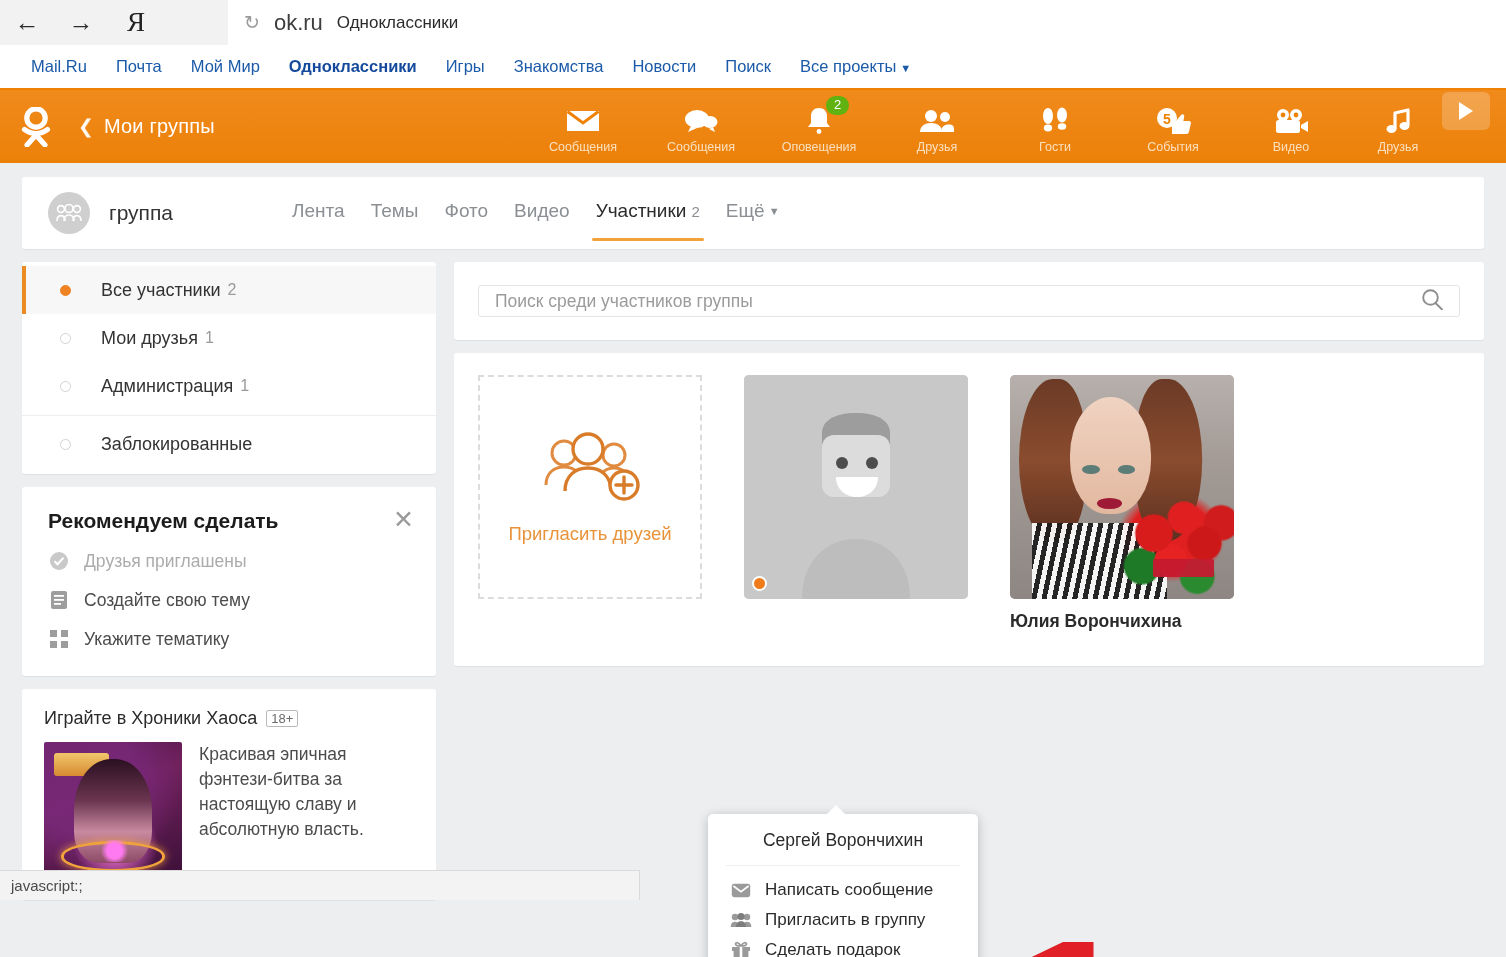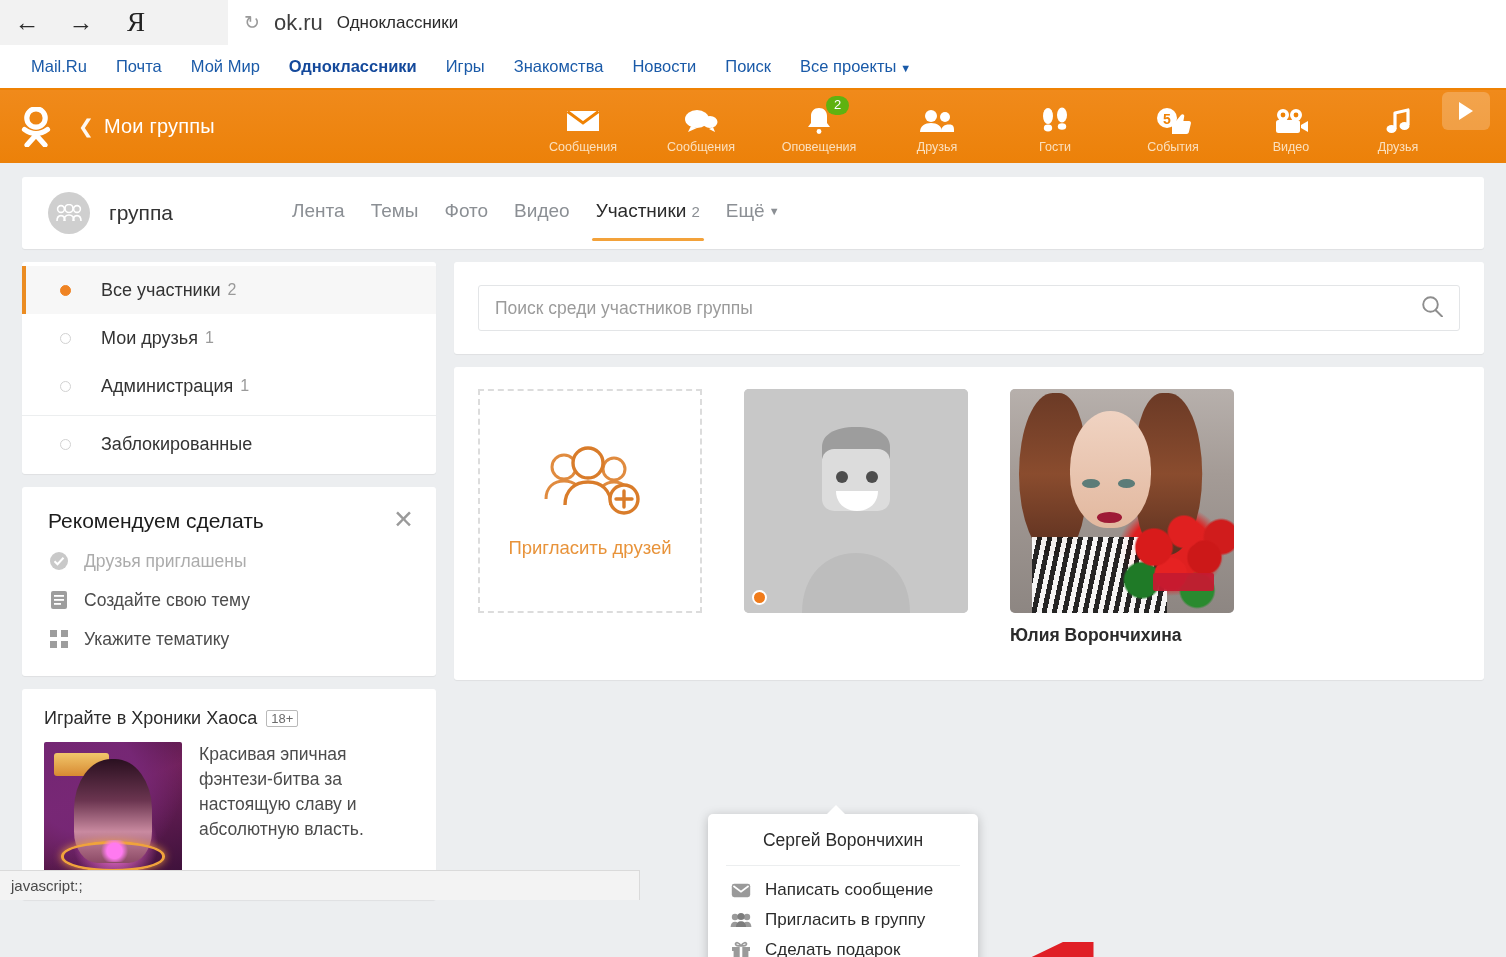--- a/index.html
+++ b/index.html
@@ -165,21 +165,21 @@
   .radio {
     width: 11px; height: 11px; border-radius: 50%;
     border: 1px solid #d2d2d2; background: #fff;
   }
   .filter-item.active .radio { background: #ef8323; border-color: #ef8323; }
   .filter-label { font-size: 18px; color: #333; margin-left: 30px; }
   .filter-count { font-size: 16px; color: #9a9a9a; margin-left: 7px; }
   .filter-sep { height: 1px; background: #eceeef; margin: 5px 0 4px; }
 
   .recommend { padding: 22px 26px 26px; margin-bottom: 13px; position: relative; }
-  .rec-title { font-size: 21px; font-weight: normal; color: #1c1c1c; }
+  .rec-title { font-size: 21px; font-weight: bold; color: #1c1c1c; }
   .rec-close {
     position: absolute; right: 22px; top: 20px;
     font-size: 25px; color: #9a9a9a; line-height: 1;
   }
   .rec-item { display: flex; align-items: center; margin-top: 17px; gap: 14px; }
   .rec-icon { width: 22px; height: 22px; display: flex; align-items: center; justify-content: center; }
   .rec-text { font-size: 17.5px; color: #4c4c4c; }
   .rec-item.done .rec-text { color: #acacac; }
 
   .gamecard { padding: 19px 22px 20px; }
@@ -215,21 +215,21 @@
   .game-thumb .logo-chip {
     position: absolute; left: 7%; top: 8%; width: 40%; height: 17%;
     background: linear-gradient(#ffd86a, #e2952a);
     border-radius: 3px; opacity: .9;
   }
   .game-desc { font-size: 17.5px; color: #4c4c4c; line-height: 1.42; }
 
   
   .search-card { padding: 23px 24px; }
   .search-box {
-    height: 46px; border: 1px solid #e3e5e7; border-radius: 3px;
+    height: 32px; border: 1px solid #e3e5e7; border-radius: 3px;
     display: flex; align-items: center; padding: 0 16px;
     position: relative;
   }
   .search-ph { font-size: 17.5px; color: #9b9b9b; }
   .search-icon { position: absolute; right: 16px; top: 50%; transform: translateY(-50%); }
 
   .members-card { margin-top: 13px; padding: 22px 24px 34px; min-height: 290px; }
   .members-grid { display: flex; gap: 42px; }
   .member { width: 224px; position: relative; }
 

